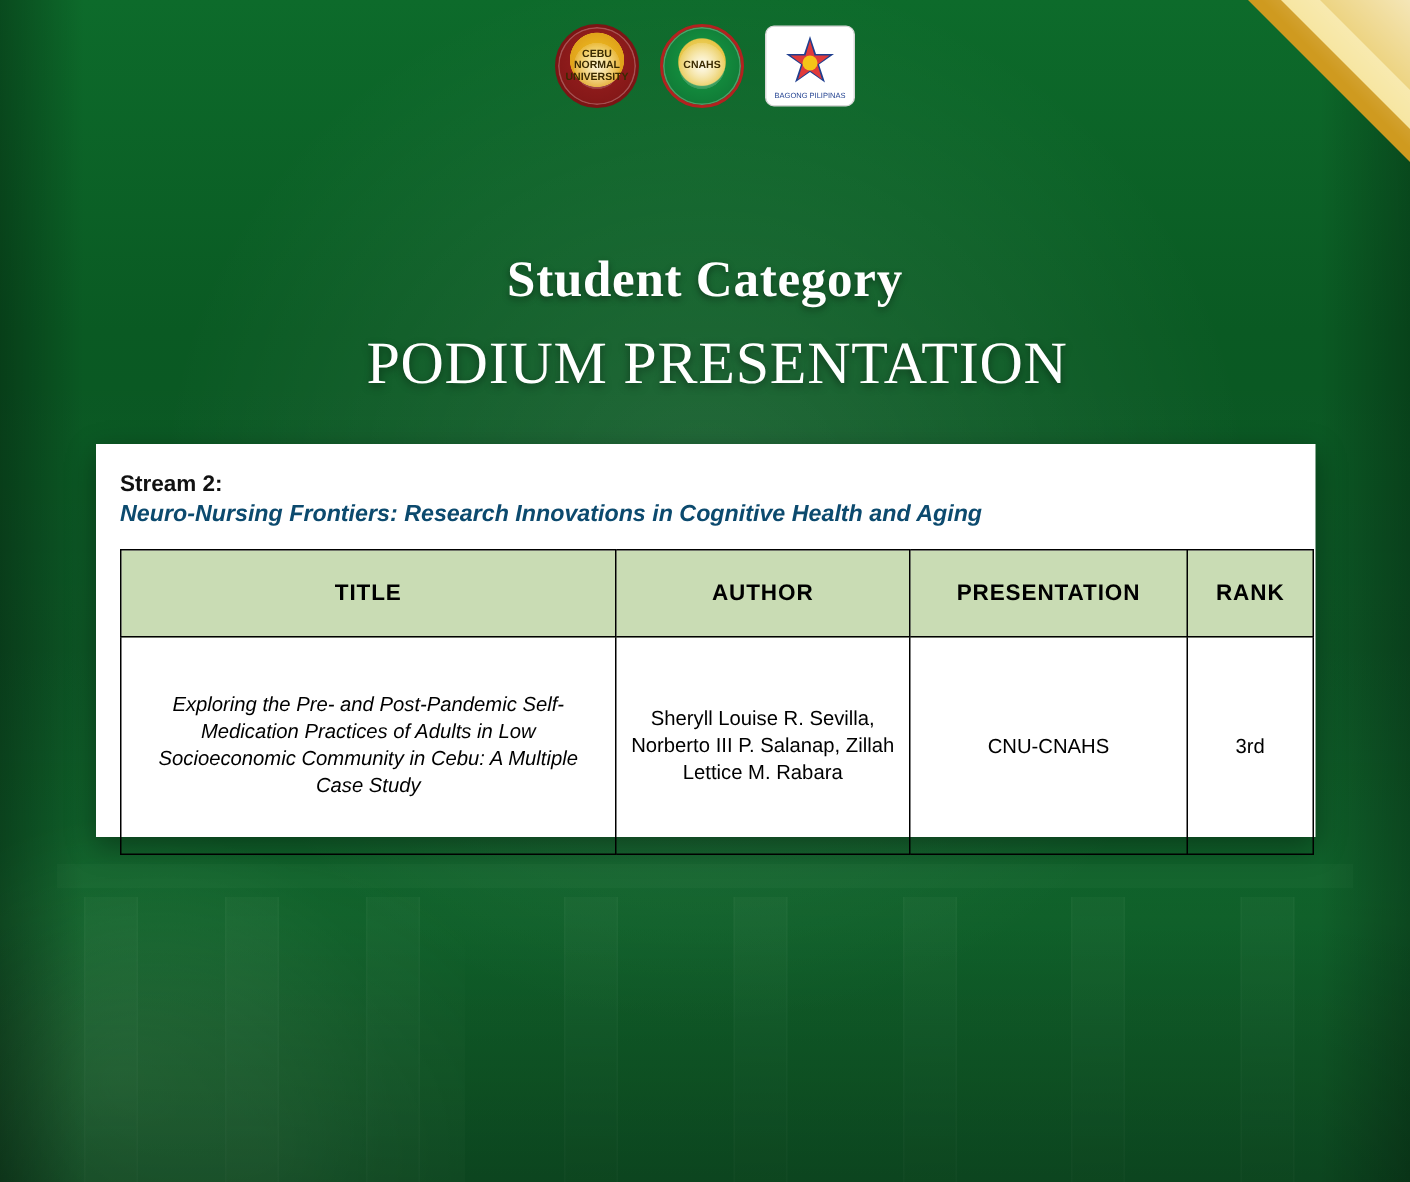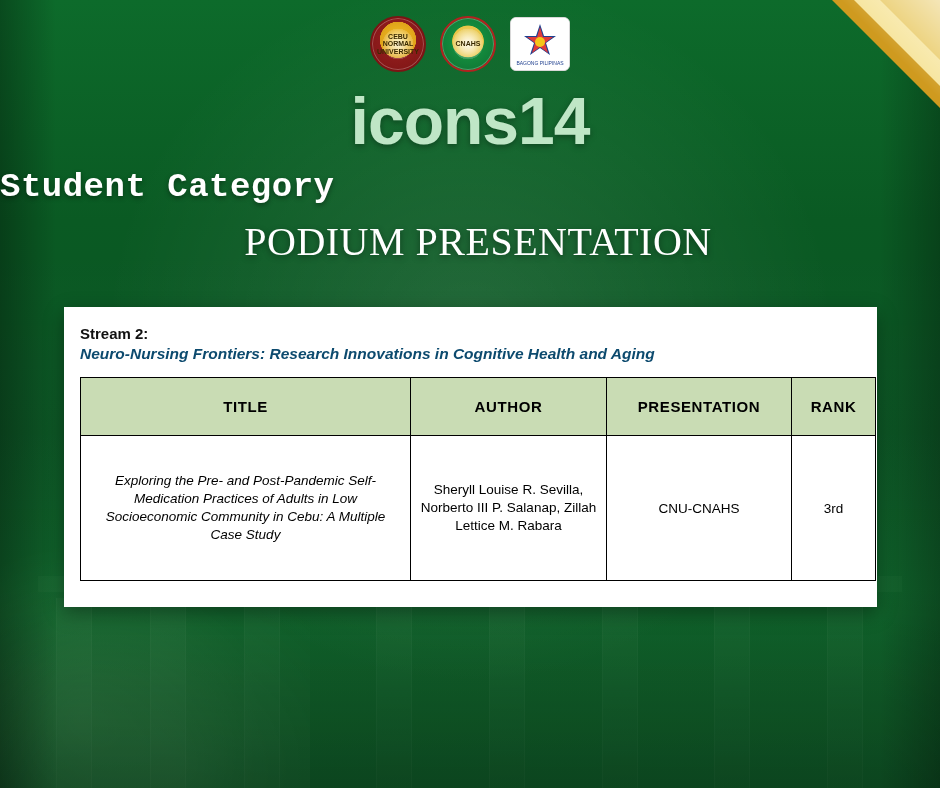--- a/index.html
+++ b/index.html
@@ -186,22 +186,22 @@
     line-height: 1;
     color: #ffffff;
     text-shadow: 0 2px 6px rgba(0,0,0,0.35);
   }
   .brand-mark .lite { color: #bfe6c6; }
 
   .heading-student {
     position: absolute;
     top: 168px;
     left: 0; right: 0;
-    text-align: left;
-    font-family: Liberation Mono, monospace;
+    text-align: center;
+    font-family: Liberation Serif, serif;
     font-weight: bold;
     font-size: 34px;
     color: #ffffff;
     letter-spacing: 0.5px;
     text-shadow: 0 2px 5px rgba(0,0,0,0.4);
     z-index: 5;
   }
   .heading-podium {
     position: absolute;
     top: 218px;
@@ -213,23 +213,23 @@
     letter-spacing: 0.5px;
     text-shadow: 0 2px 6px rgba(0,0,0,0.4);
     z-index: 5;
     margin-left: 16px;
   }
 
   
   .card {
     position: absolute;
     left: 64px;
-    top: 307px;
+    top: 296px;
     width: 813px;
-    height: 300px;
+    height: 262px;
     background: #ffffff;
     box-shadow: 0 6px 18px rgba(0,0,0,0.35);
     z-index: 6;
   }
   .card-inner {
     padding: 18px 16px 0 16px;
   }
   .stream-label {
     font-size: 15px;
     font-weight: bold;
@@ -329,23 +329,20 @@
       <svg class="ph-logo-svg" width="58" height="52" viewBox="0 0 58 52" aria-hidden="true">
         <rect x="0" y="0" width="58" height="52" fill="#ffffff"></rect>
         <polygon points="29,6 33,18 45,18 35,25 39,37 29,30 19,37 23,25 13,18 25,18" fill="#1f3f8f"></polygon>
         <polygon points="29,9 32,19 42,19 34,25 37,35 29,29 21,35 24,25 16,19 26,19" fill="#e03a3a"></polygon>
         <circle cx="29" cy="24" r="5" fill="#f5c518"></circle>
         <text x="29" y="47" font-size="5" fill="#1f3f8f" text-anchor="middle" font-family="Liberation Sans, sans-serif">BAGONG PILIPINAS</text>
       </svg>
     </div>
   </div>
 
-  <div class="brand">
-    <span class="brand-mark"><span class="lite">icons14</span></span>
-  </div>
 
   <div class="heading-student">Student Category</div>
   <div class="heading-podium">PODIUM PRESENTATION</div>
 
   <div class="card">
     <div class="card-inner">
       <p class="stream-label">Stream 2:</p>
       <p class="stream-title">Neuro-Nursing Frontiers: Research Innovations in Cognitive Health and Aging</p>
 
       <table class="results">

